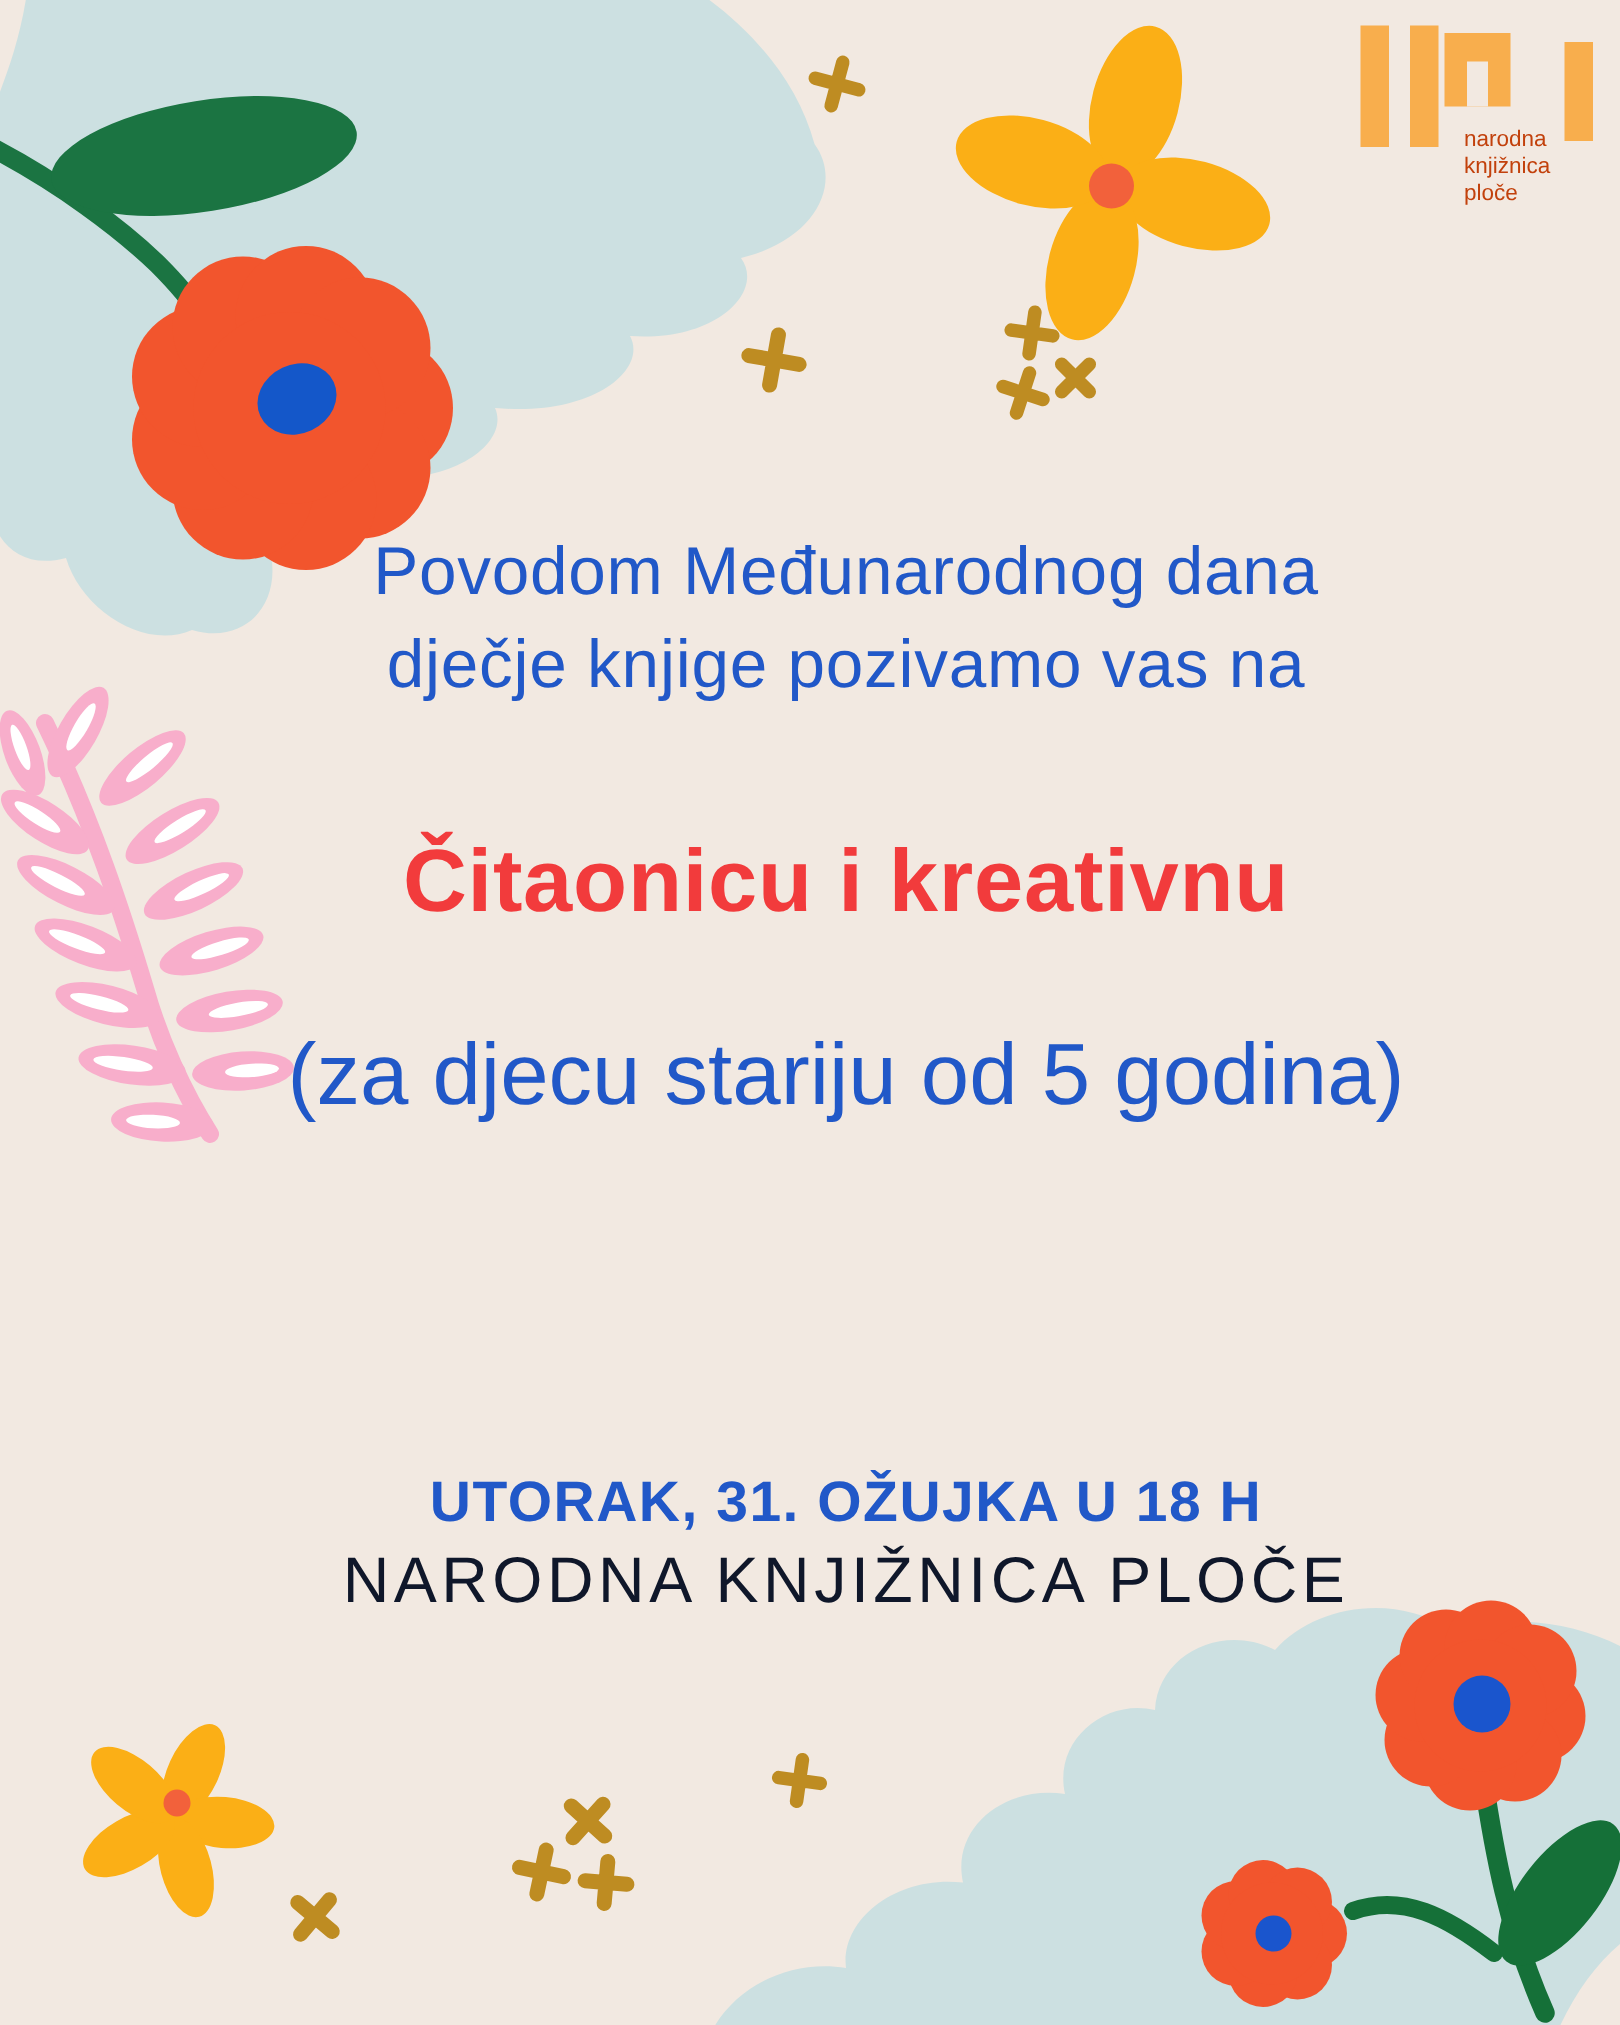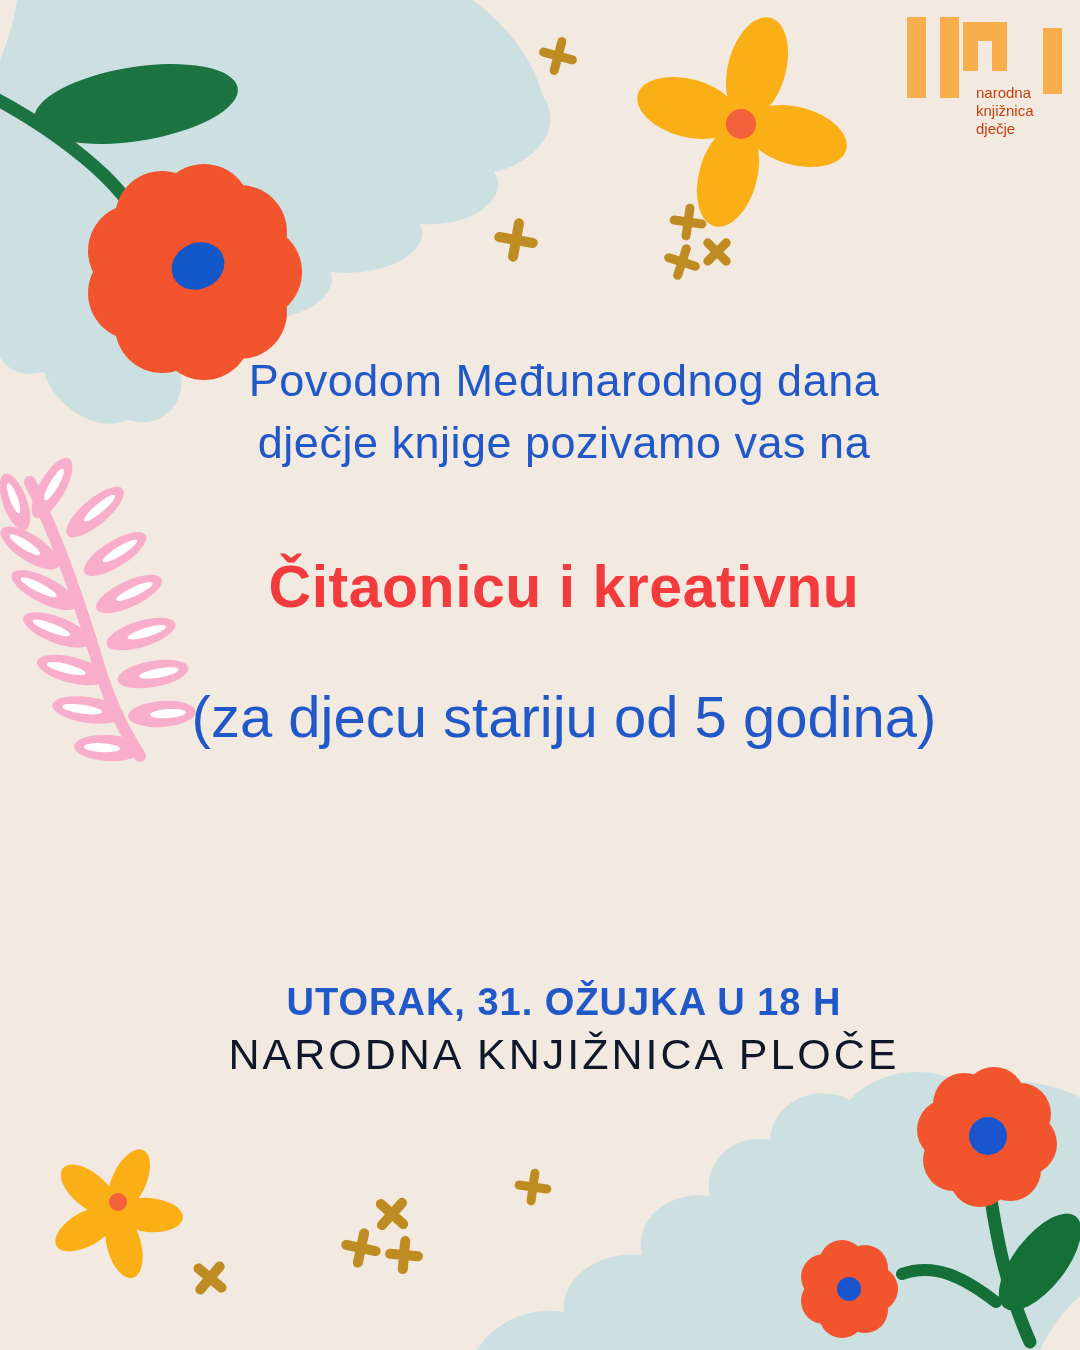--- a/index.html
+++ b/index.html
@@ -223,21 +223,21 @@
 <div class="logo">
   <div class="bar b1"></div>
   <div class="bar b2"></div>
   <div class="m">
       <div class="notch"></div>
     </div>
   <div class="bar b4"></div>
   <div class="wordmark">
     <div>narodna</div>
     <div>knjižnica</div>
-    <div>dječje</div>
+    <div>ploče</div>
   </div>
 </div>
 
 <div class="txt intro">
   <div>Povodom Međunarodnog dana</div>
   <div>dječje knjige pozivamo vas na</div>
 </div>
 
 <div class="txt title">
   <div>Čitaonicu i kreativnu</div>

